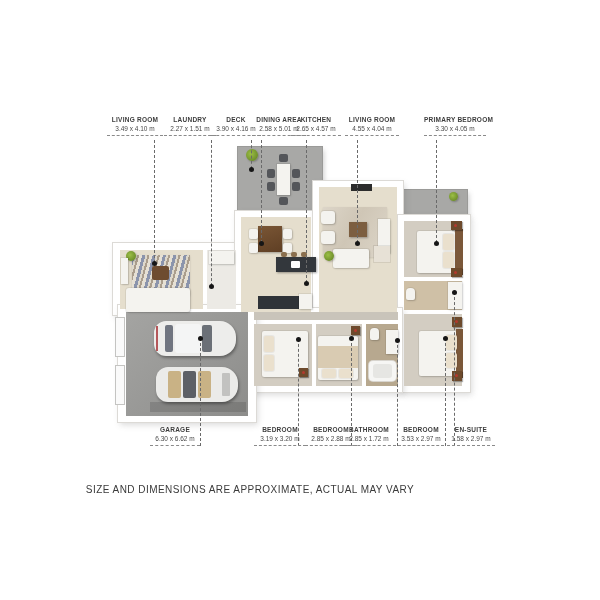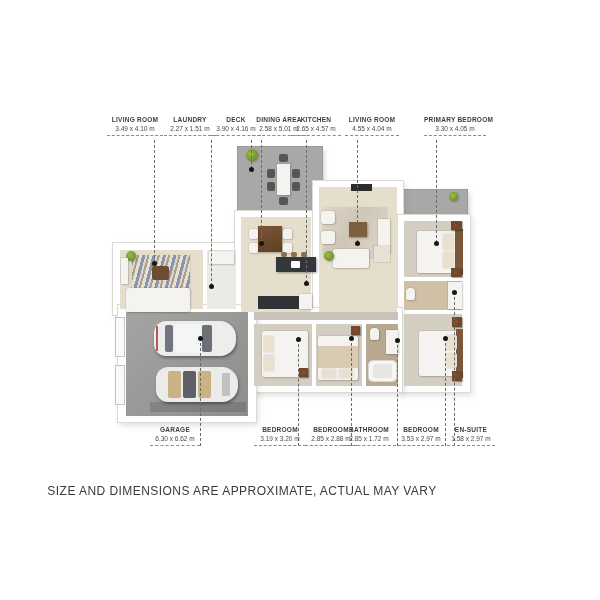--- a/index.html
+++ b/index.html
@@ -12,21 +12,21 @@
   .floor{position:absolute;}
   .furn{position:absolute;}
   
   .vline{position:absolute;width:0;border-left:1px dashed #6a6a6a;}
   .dot{position:absolute;width:5px;height:5px;background:#161616;border-radius:50%;margin:-2px 0 0 -2px;}
   
   .lbl{position:absolute;text-align:center;color:var(--text,#3d3d3d);}
   .lbl .ln{font-size:6.5px;font-weight:700;letter-spacing:.25px;white-space:nowrap;}
   .lbl .ld{font-size:6.5px;font-weight:400;color:#4a4a4a;margin-top:2px;white-space:nowrap;}
   .lbl::after{content:"";display:block;margin-top:3px;border-top:1px dashed #8a8a8a;}
-  .disclaimer{position:absolute;left:0;top:484px;width:484px;text-align:center;font-size:12px;font-weight:500;letter-spacing:.45px;color:#3a3a3a;}
+  .disclaimer{position:absolute;left:8px;top:484px;width:484px;text-align:center;font-size:10px;font-weight:500;letter-spacing:.45px;color:#3a3a3a;}
   
   .white{background:#f4f3ef;box-shadow:0 0 0 1px rgba(0,0,0,.06),1px 1px 2px rgba(0,0,0,.15);}
   .wood{background:var(--wood,#6e4c30);}
   .darkf{background:var(--dark,#33373c);}
   .plant{border-radius:50%;background:radial-gradient(circle at 40% 40%, #9cbf46, var(--plant,#6f8f2b) 70%);box-shadow:1px 1px 2px rgba(0,0,0,.25);}
   .chair{background:#54565a;border-radius:2px;}
   .pillow{background:#eae0cd;border-radius:2px;box-shadow:0 0 0 1px rgba(0,0,0,.05);}
   .nstand{background:#6d4a2c;box-shadow:1px 1px 1px rgba(0,0,0,.3);}
   .nstand::after{content:"";position:absolute;left:3px;top:3px;width:3px;height:3px;border-radius:50%;background:#b33a2e;}
 </style>

